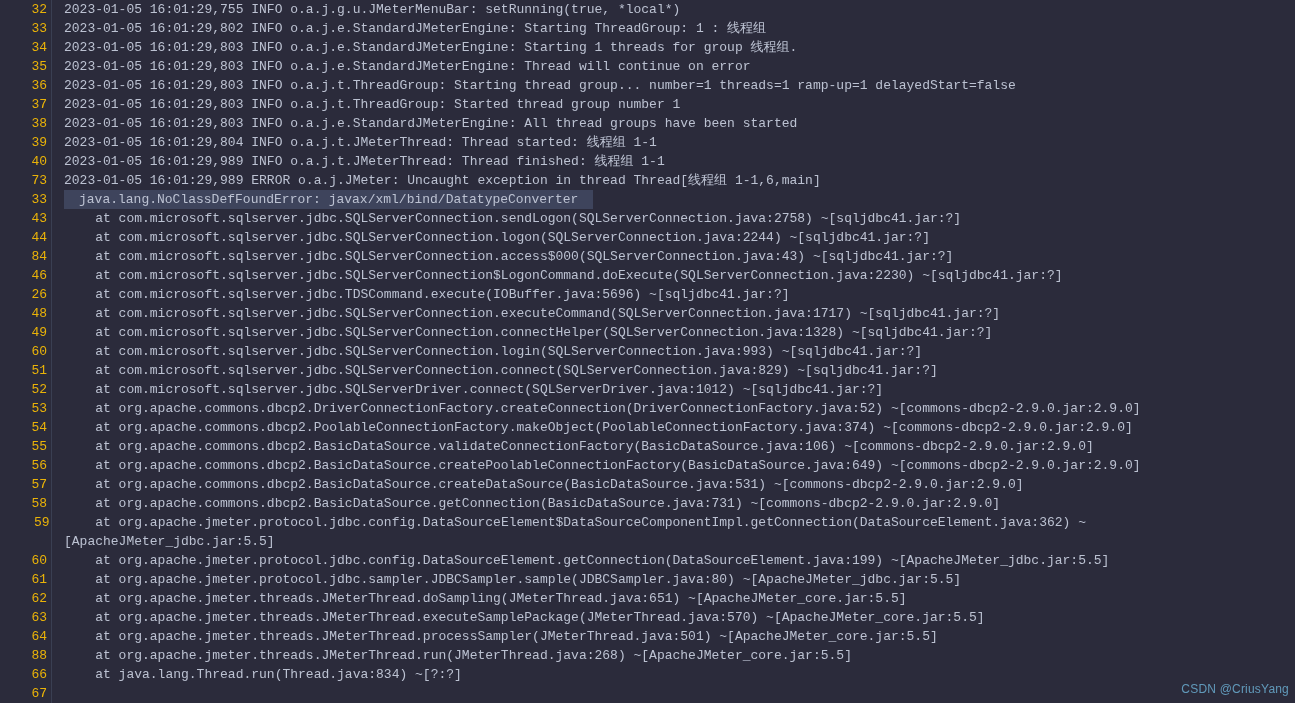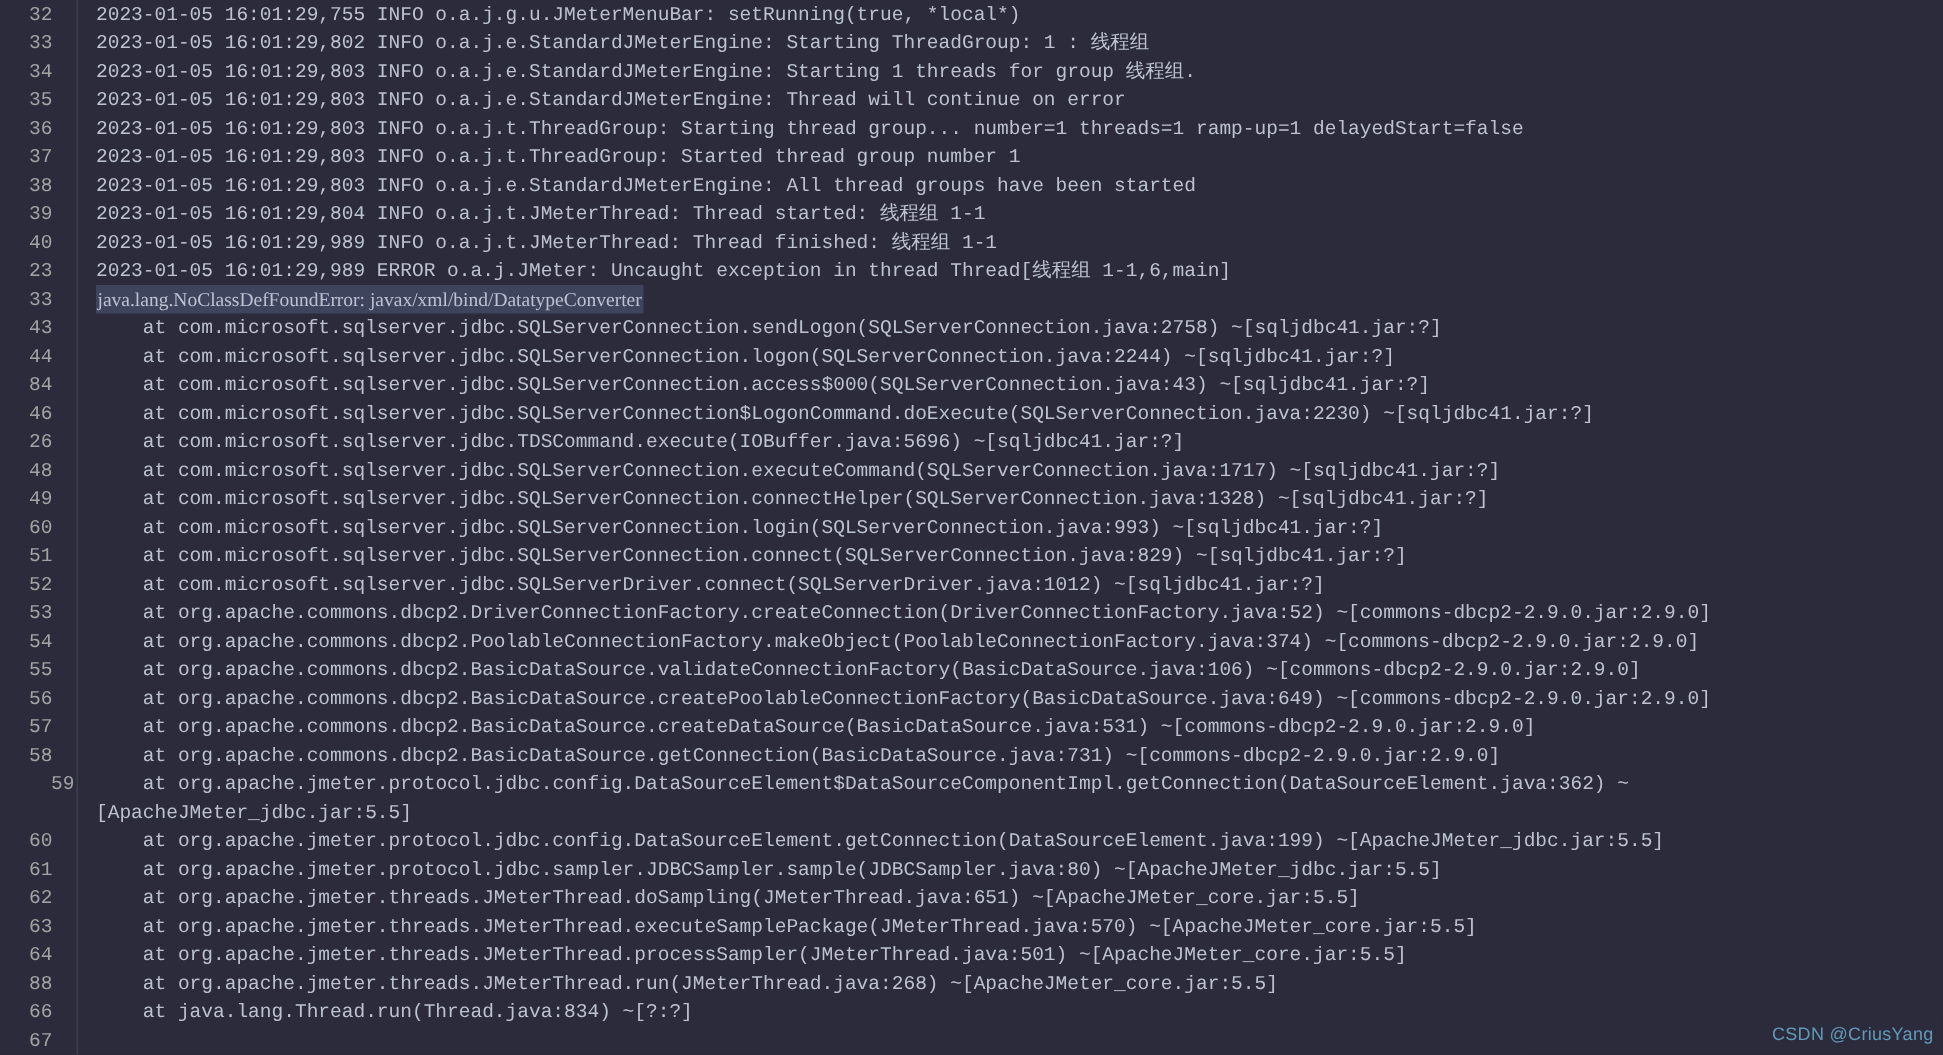--- a/index.html
+++ b/index.html
@@ -14,39 +14,38 @@
     position: relative;
   }
   .editor {
     display: flex;
     width: 100%;
   }
   .gutter {
     width: 52px;
     flex: 0 0 52px;
     text-align: right;
-    padding-right: 16px;
-    color: #a3a3a3;
+    padding-right: 4px;
+    color: #eab308;
     user-select: none;
     border-right: 1px solid #3a3f52;
   }
   .gutter .ln { height: 19px; }
   .code {
     flex: 1;
     padding-left: 12px;
     white-space: pre;
     overflow: hidden;
   }
   .code .line { height: 19px; }
   .code .wrapped { height: 38px; white-space: pre-wrap; }
   .highlight {
     background: #3e445c;
     display:inline-block;
-    padding: 0 1px;
-    font-family: Liberation Serif, serif;
+    padding: 0 15px;
   }
   .watermark {
     position: absolute;
     right: 6px;
     bottom: 4px;
     font-family: sans-serif;
     font-size: 12px;
     color: #7dd3fc;
     opacity: 0.65;
     letter-spacing: 0.2px;
@@ -60,21 +59,21 @@
   <div class="gutter" id="gutter">
       <div class="ln">32</div>
       <div class="ln">33</div>
       <div class="ln">34</div>
       <div class="ln">35</div>
       <div class="ln">36</div>
       <div class="ln">37</div>
       <div class="ln">38</div>
       <div class="ln">39</div>
       <div class="ln">40</div>
-      <div class="ln">23</div>
+      <div class="ln">73</div>
       <div class="ln">33</div>
       <div class="ln">43</div>
       <div class="ln">44</div>
       <div class="ln">84</div>
       <div class="ln">46</div>
       <div class="ln">26</div>
       <div class="ln">48</div>
       <div class="ln">49</div>
       <div class="ln">60</div>
       <div class="ln">51</div>

